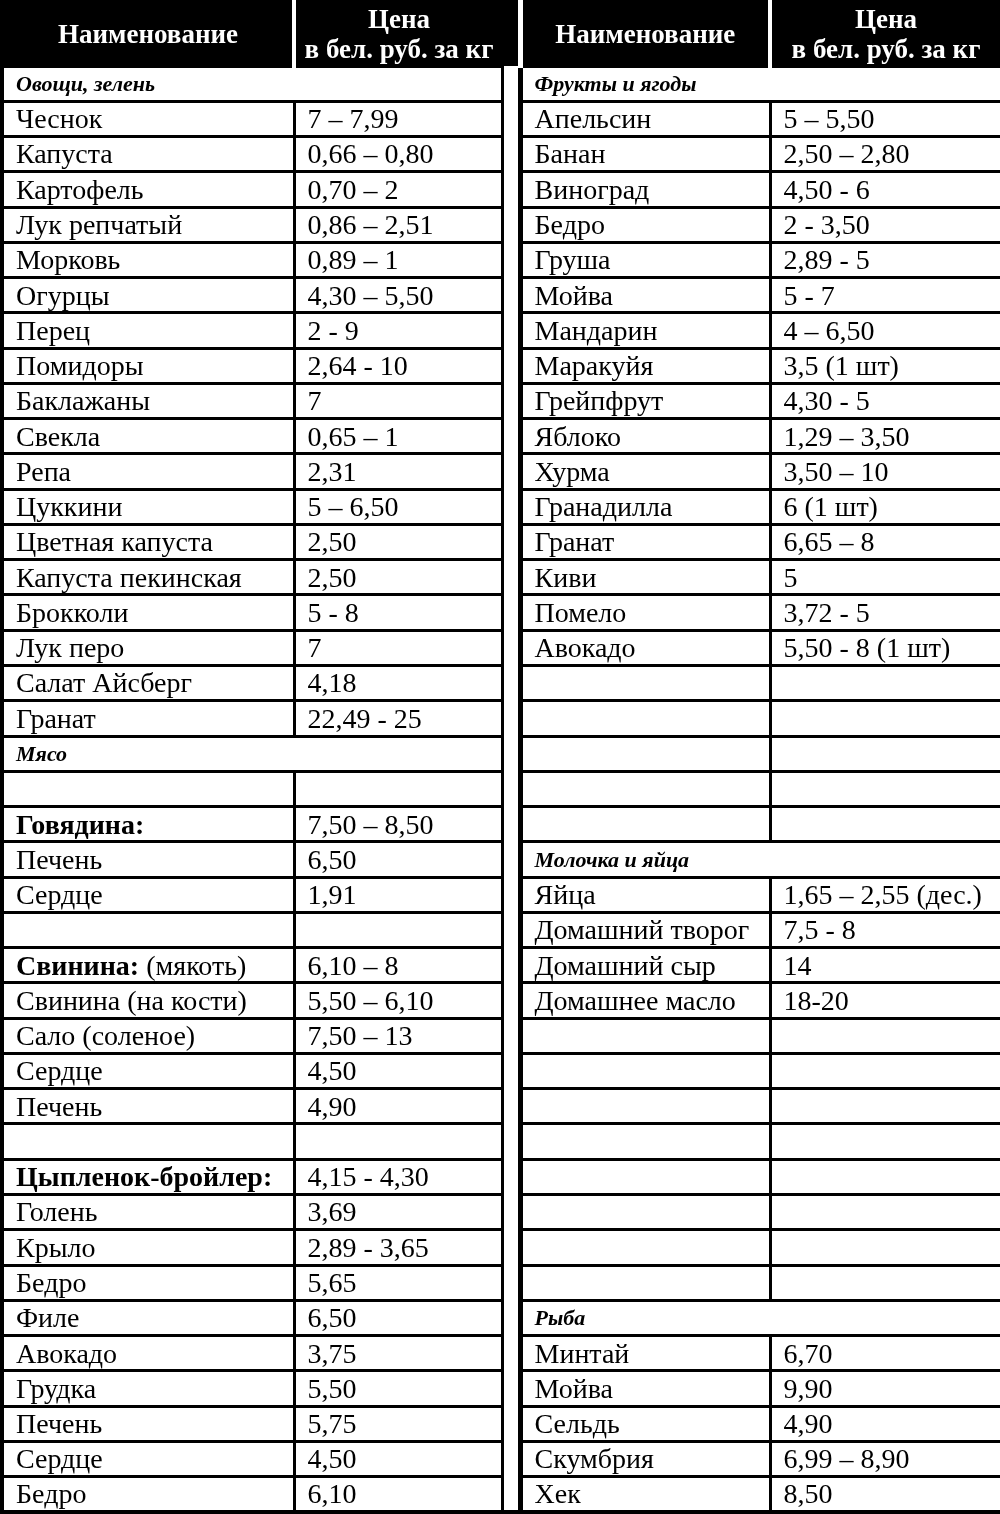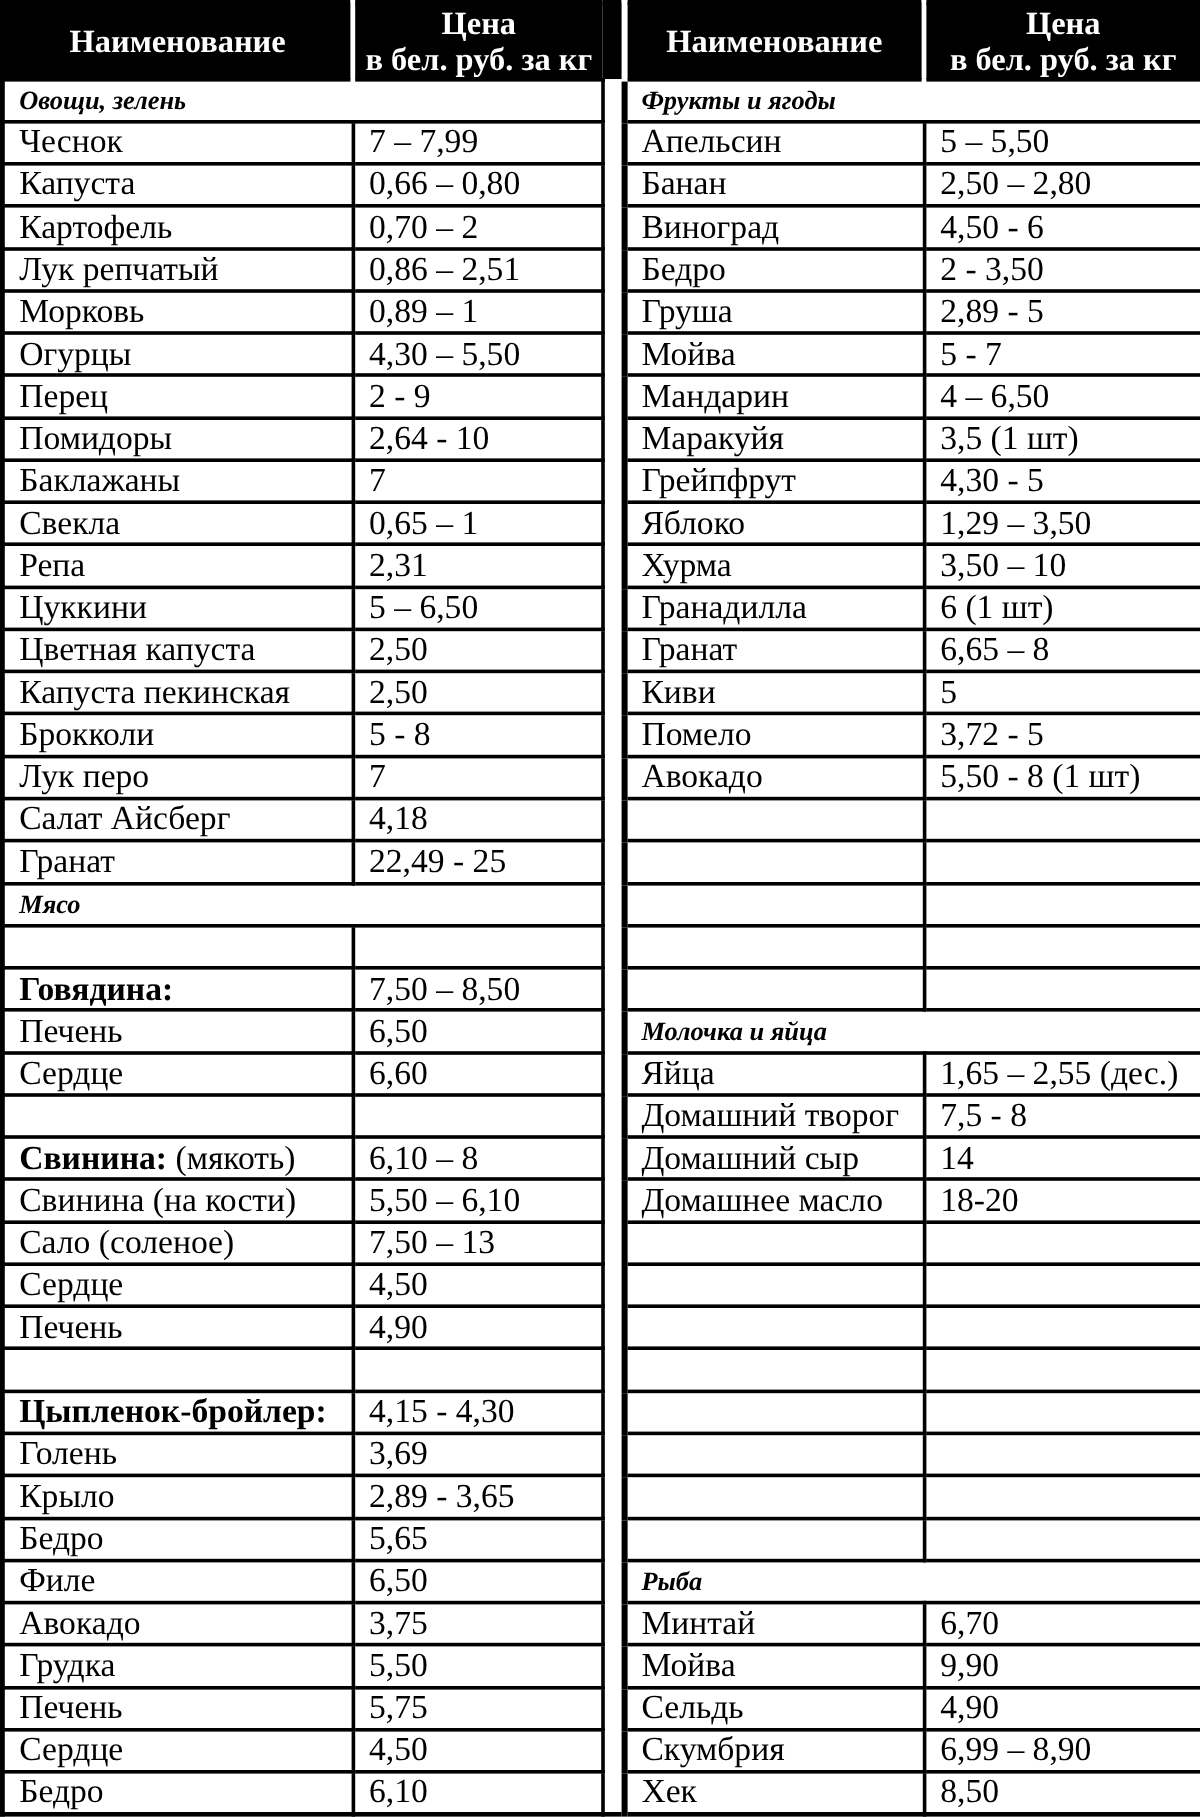--- a/index.html
+++ b/index.html
@@ -232,21 +232,21 @@
         <td class="price"></td>
       </tr>
       <tr>
         <td class="name">Печень</td>
         <td class="price">6,50</td>
         <td class="gutter"></td>
         <td colspan="2" class="section">Молочка и яйца</td>
       </tr>
       <tr>
         <td class="name">Сердце</td>
-        <td class="price">6,60</td>
+        <td class="price">1,91</td>
         <td class="gutter"></td>
         <td class="name">Яйца</td>
         <td class="price">1,65 – 2,55 (дес.)</td>
       </tr>
       <tr>
         <td class="name"></td>
         <td class="price"></td>
         <td class="gutter"></td>
         <td class="name">Домашний творог</td>
         <td class="price">7,5 - 8</td>

